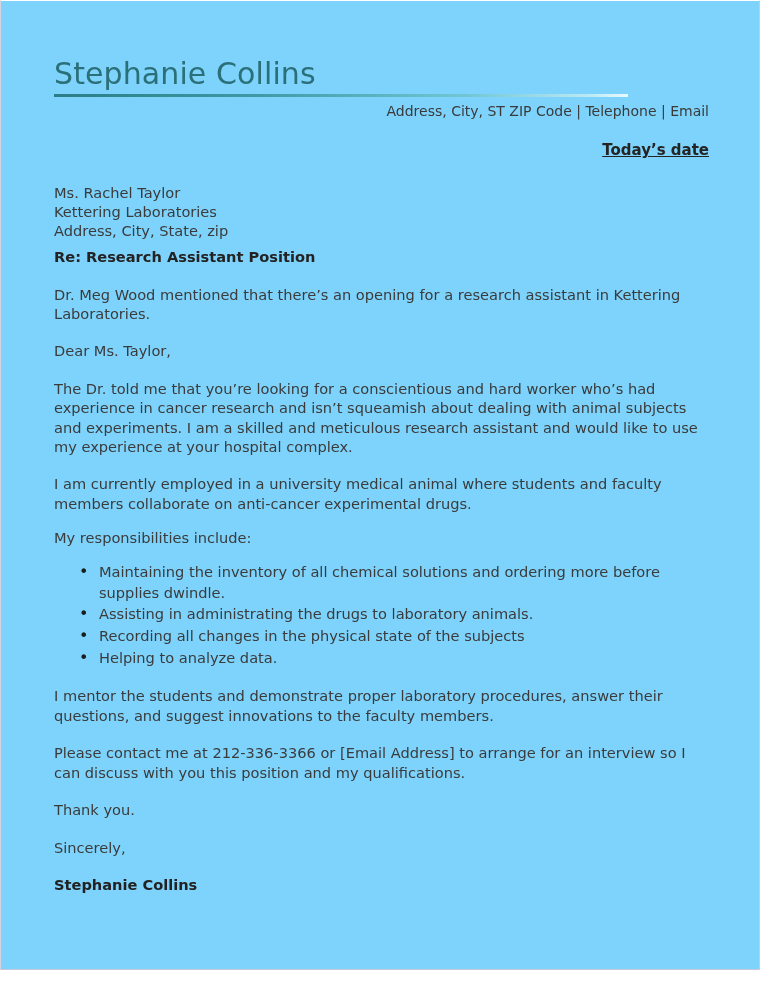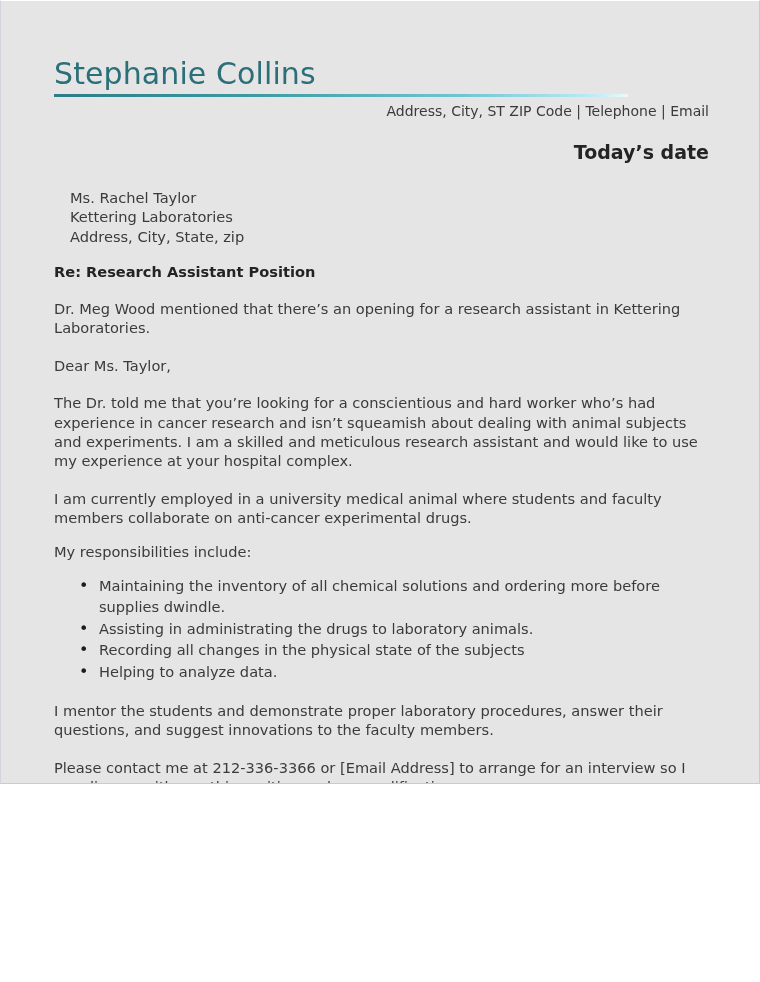--- a/index.html
+++ b/index.html
@@ -6,23 +6,23 @@
     margin: 0;
     padding: 0;
     background: #ffffff;
   }
   body {
     font-family: "DejaVu Sans", "Liberation Sans", sans-serif;
   }
   .page {
     position: relative;
     width: 760px;
-    height: 784px;
+    height: 970px;
     box-sizing: border-box;
-    background: #e5e5e5;
+    background: #7dd3fc;
     border-right: 1px solid #c9c9d9;
     border-bottom: 1px solid #c9c9d9;
     border-left: 1px solid #d5d3e2;
     border-top: 1px solid #ffffff;
     overflow: hidden;
   }
   .content {
     position: absolute;
     left: 53px;
     top: 0;
@@ -51,36 +51,37 @@
   .contact-line {
     text-align: right;
     font-size: 14px;
     color: #3a3a3a;
     margin-top: 5px;
     line-height: 1.35;
     white-space: nowrap;
   }
   .date-line {
     text-align: right;
-    font-size: 19px;
+    font-size: 15px;
     font-weight: bold;
     color: #242424;
     margin-top: 20px;
     line-height: 1.35;
+    text-decoration: underline;
   }
 
   
   .letter-body {
     margin-top: 22px;
     font-size: 14.6px;
     color: #3b3b3b;
     line-height: 1.33;
   }
   .recipient-block {
-    margin: 16px;
+    margin: 0;
   }
   .recipient-line {
     display: block;
     line-height: 1.32;
   }
   .subject-line {
     font-weight: bold;
     color: #232323;
     margin-top: 7px;
     line-height: 1.32;

